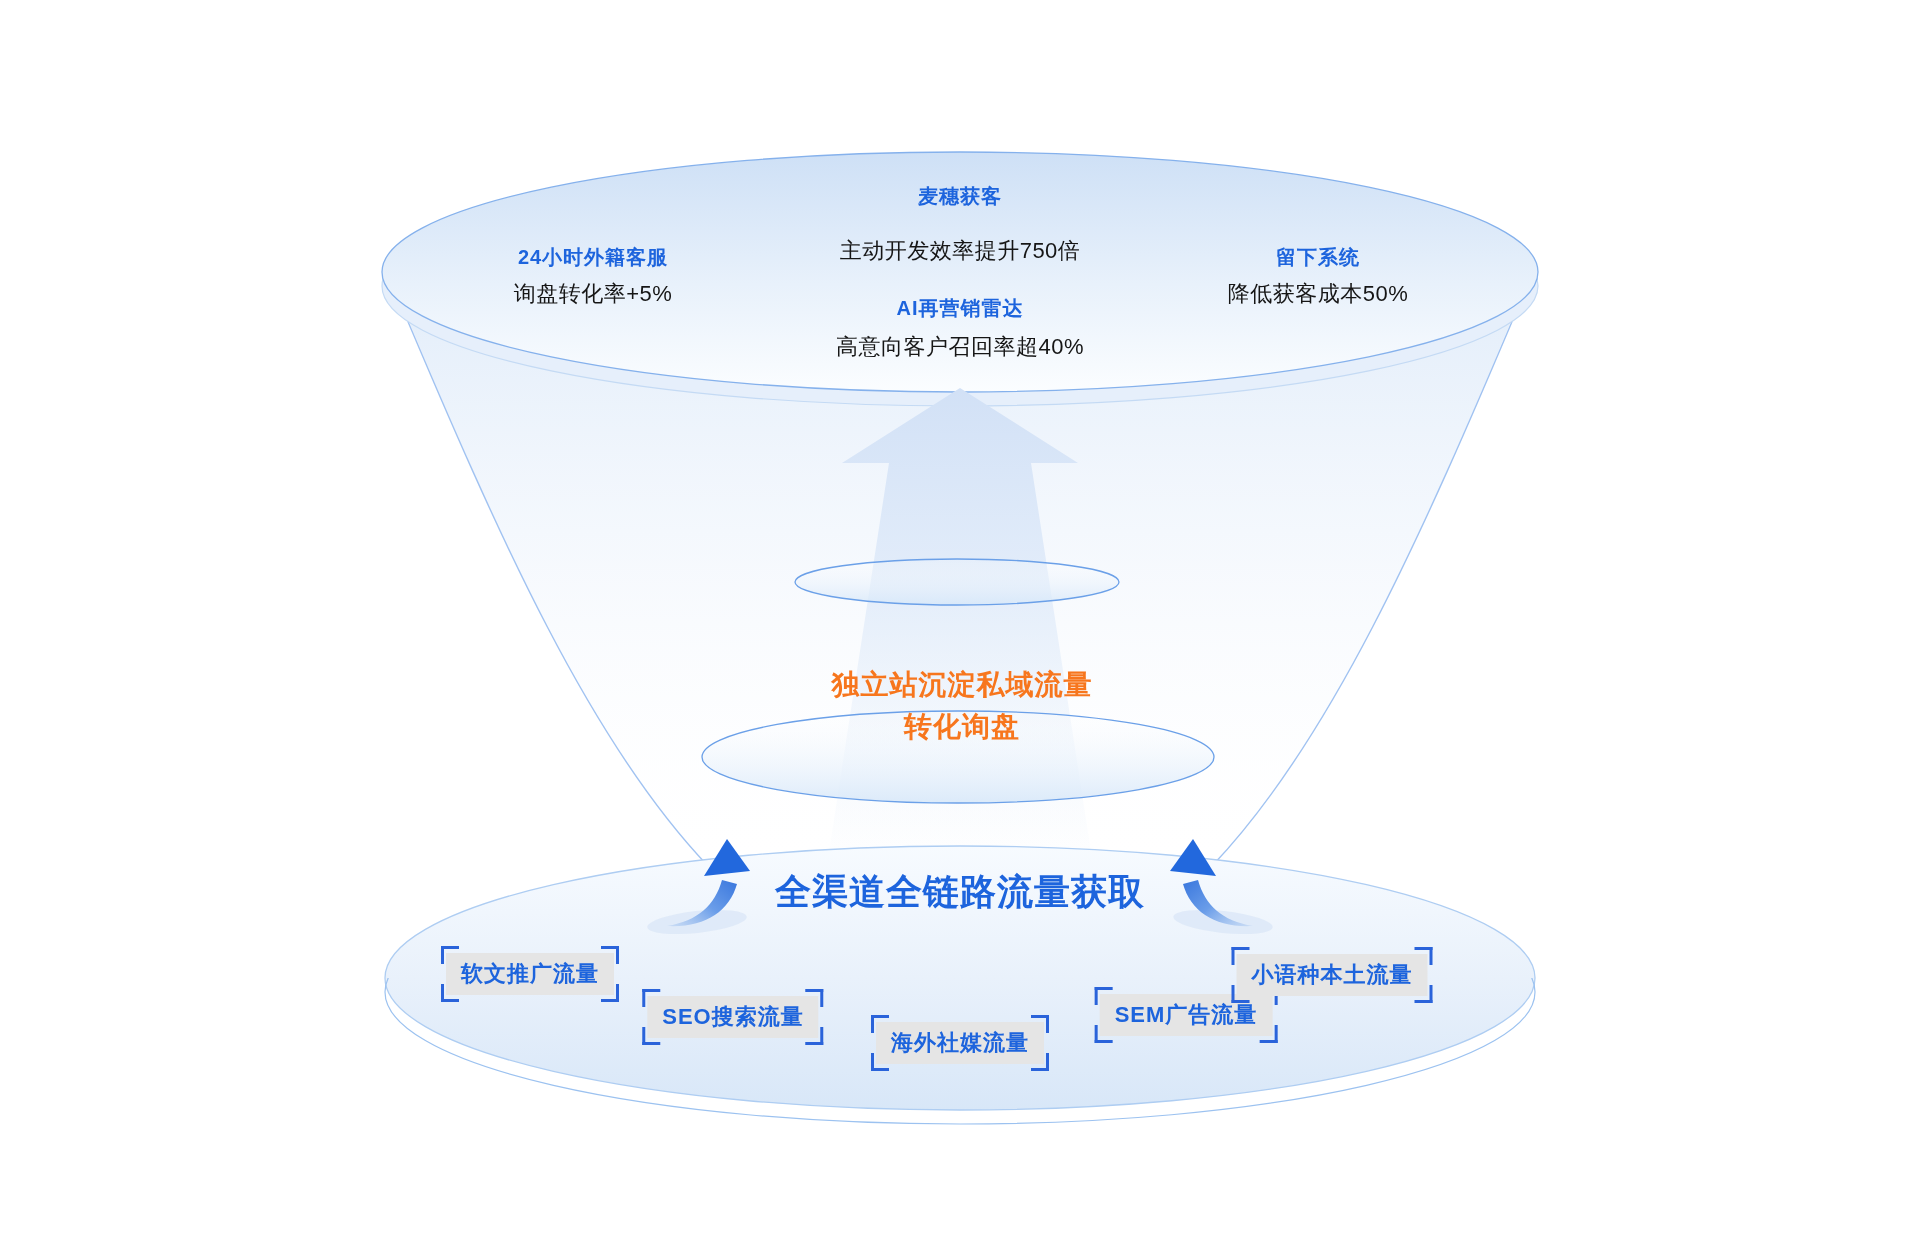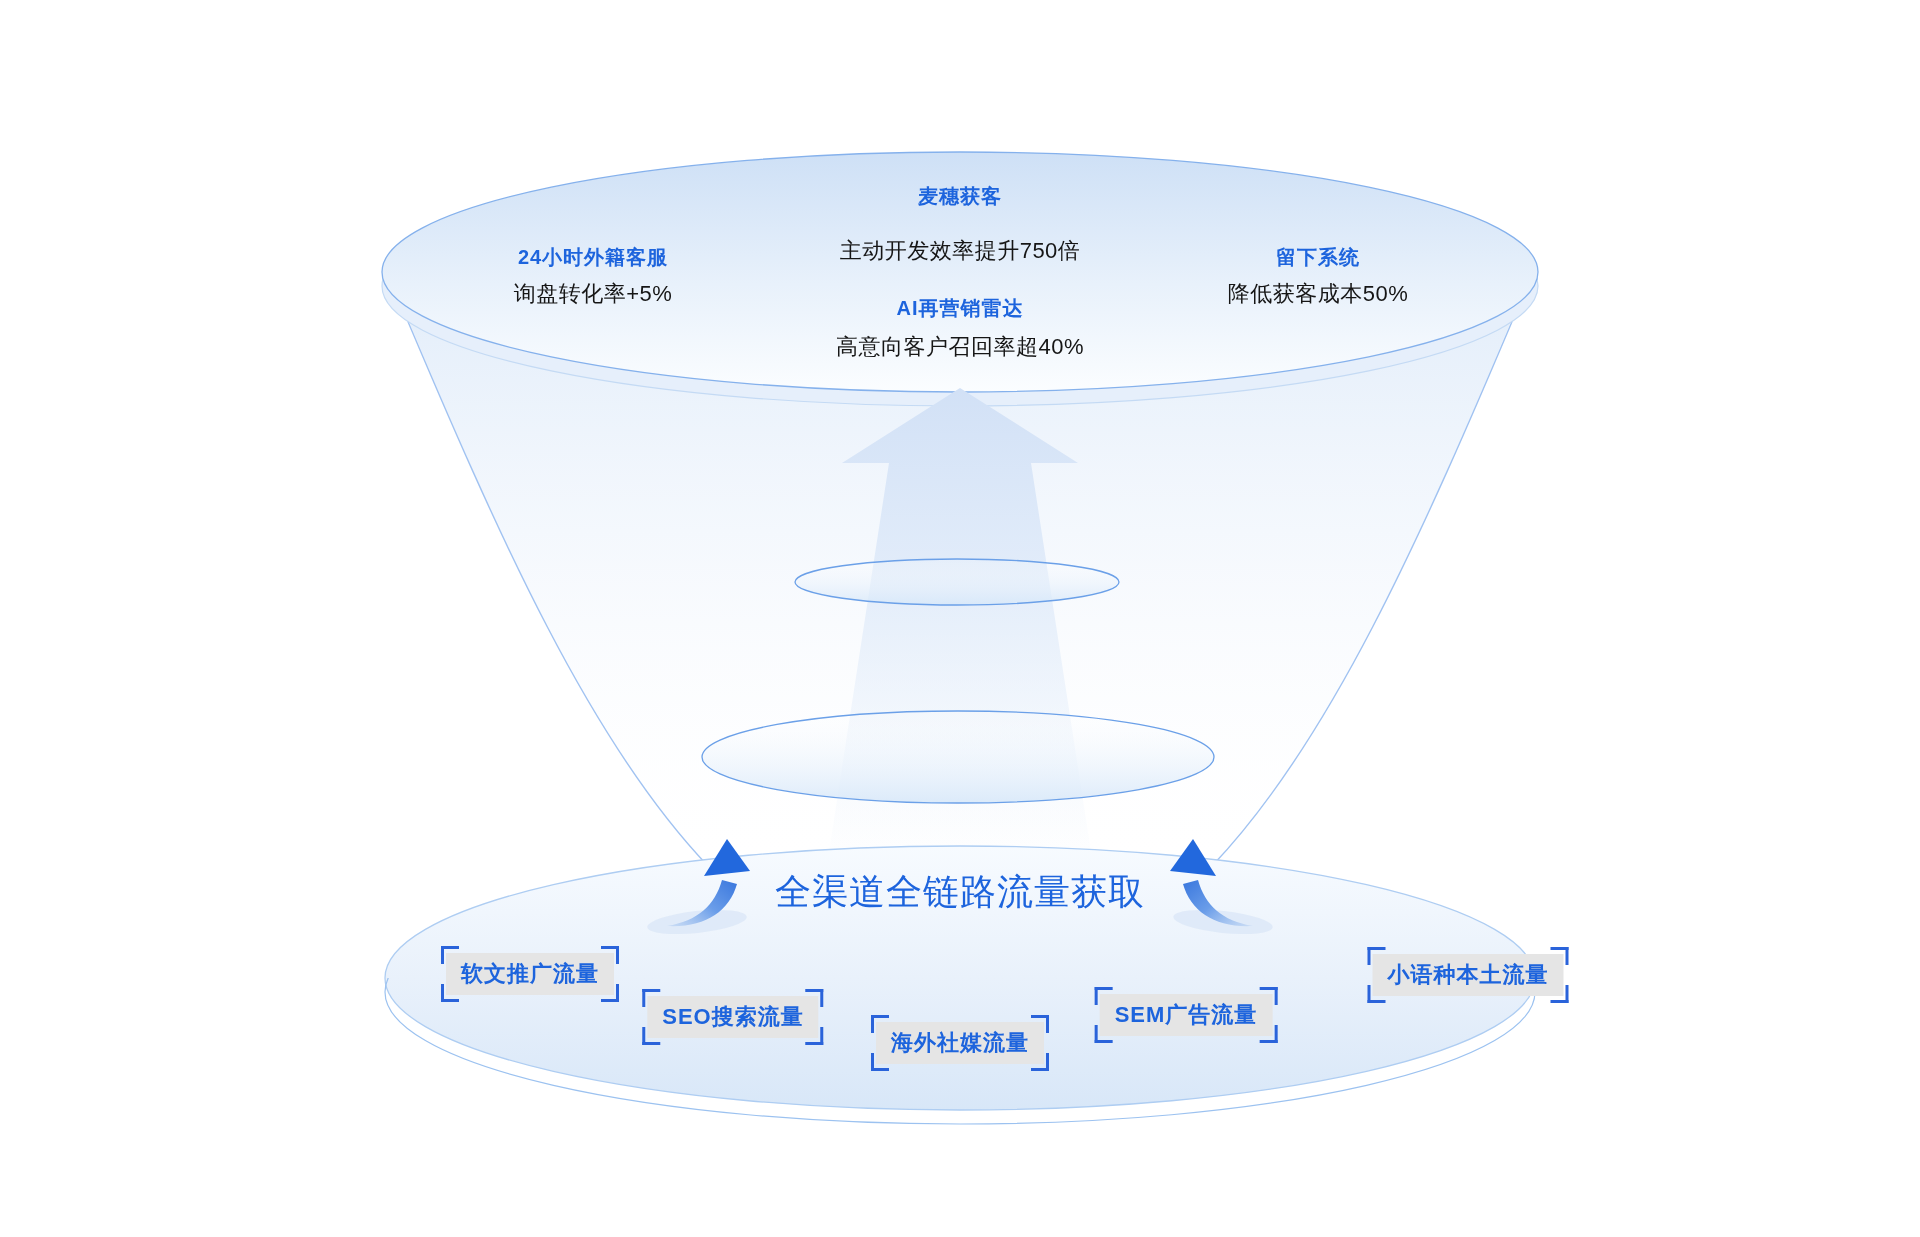--- a/index.html
+++ b/index.html
@@ -5,21 +5,21 @@
   html,body{margin:0;padding:0;background:#ffffff;}
   #stage{
     position:relative;width:1640px;height:1237px;overflow:hidden;background:#ffffff;
     font-family:"Liberation Sans","DejaVu Sans",sans-serif;
   }
   #bg-svg{position:absolute;left:0;top:0;width:1920px;height:1237px;}
   .txt{position:absolute;transform:translate(-50%,-50%);white-space:nowrap;text-align:center;}
   .blue-h{color:#1d64dd;font-weight:700;font-size:20px;letter-spacing:1px;}
   .body-t{color:#161616;font-size:22px;letter-spacing:0.5px;}
   .orange-b{color:#f7761d;font-weight:700;font-size:28px;line-height:38px;letter-spacing:1px;}
-  .big-title{color:#1d64dd;font-weight:400;font-size:36px;letter-spacing:1px;}
+  .big-title{color:#1d64dd;font-weight:700;font-size:36px;letter-spacing:1px;}
   .tag{position:absolute;transform:translate(-50%,-50%);padding:7px 5px;}
   .tag-box{background:#e5e5e5;padding:6px 15px;font-size:22px;font-weight:700;color:#1d64dd;letter-spacing:1px;white-space:nowrap;}
   .cb{position:absolute;width:15px;height:15px;}
   .cb.tl{top:0;left:0;border-top:3px solid #2a63da;border-left:3px solid #2a63da;}
   .cb.tr{top:0;right:0;border-top:3px solid #2a63da;border-right:3px solid #2a63da;}
   .cb.bl{bottom:0;left:0;border-bottom:3px solid #2a63da;border-left:3px solid #2a63da;}
   .cb.br{bottom:0;right:0;border-bottom:3px solid #2a63da;border-right:3px solid #2a63da;}
 </style>
 </head>
 <body>
@@ -95,20 +95,24 @@
 
   <div class="txt blue-h" style="left:593px;top:257px;">24小时外籍客服</div>
   <div class="txt body-t" style="left:593px;top:294px;">询盘转化率+5%</div>
 
   <div class="txt blue-h" style="left:1318px;top:257px;">留下系统</div>
   <div class="txt body-t" style="left:1318px;top:294px;">降低获客成本50%</div>
 
   <div class="txt blue-h" style="left:960px;top:308px;">AI再营销雷达</div>
   <div class="txt body-t" style="left:960px;top:347px;">高意向客户召回率超40%</div>
 
+  <div class="txt orange-b" style="left:962px;top:706px;line-height:42px;">
+    <div>独立站沉淀私域流量</div>
+    <div>转化询盘</div>
+  </div>
 
   <div class="txt big-title" style="left:960px;top:892px;">全渠道全链路流量获取</div>
 
   <div class="tag" style="left:530px;top:974px;">
     <span class="cb tl"></span>
     <span class="cb tr"></span>
     <span class="cb bl"></span>
     <span class="cb br"></span>
     <div class="tag-box">软文推广流量</div>
   </div>
@@ -130,21 +134,21 @@
   </div>
 
   <div class="tag" style="left:1186px;top:1015px;">
     <span class="cb tl"></span>
     <span class="cb tr"></span>
     <span class="cb bl"></span>
     <span class="cb br"></span>
     <div class="tag-box">SEM广告流量</div>
   </div>
 
-  <div class="tag" style="left:1468px;top:975px;font-family:Liberation Mono, monospace;">
+  <div class="tag" style="left:1332px;top:975px;font-family:Liberation Mono, monospace;">
     <span class="cb tl"></span>
     <span class="cb tr"></span>
     <span class="cb bl"></span>
     <span class="cb br"></span>
     <div class="tag-box">小语种本土流量</div>
   </div>
 
 </div>
 
 </body></html>

